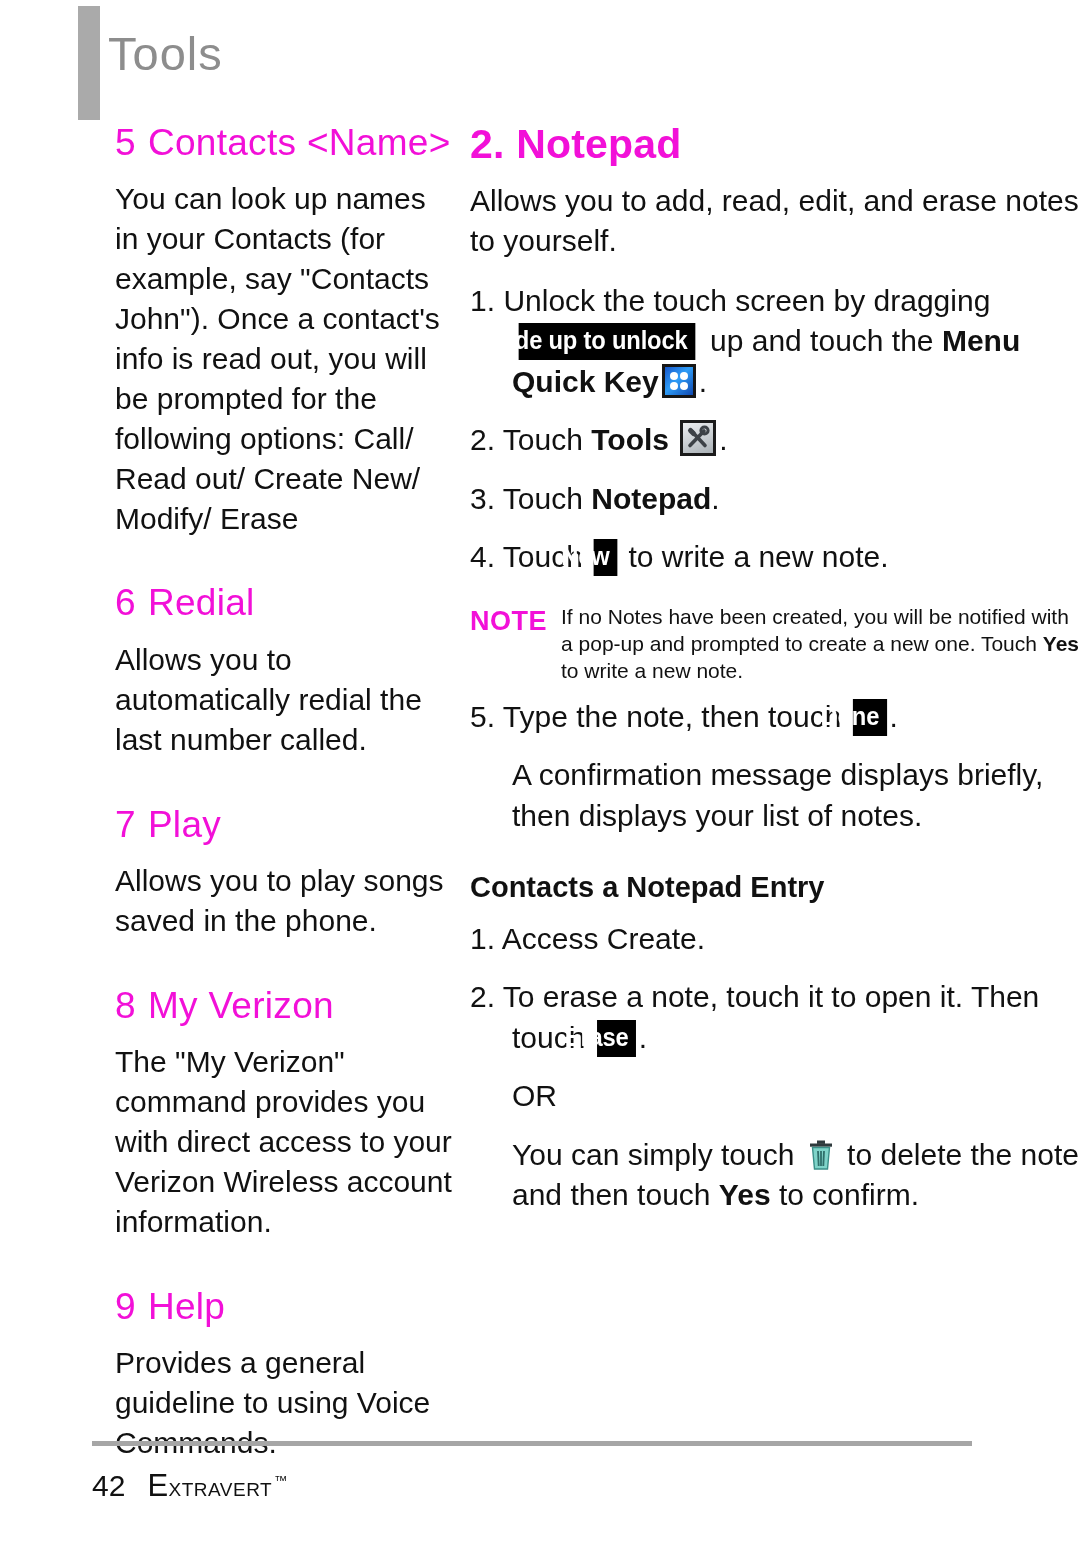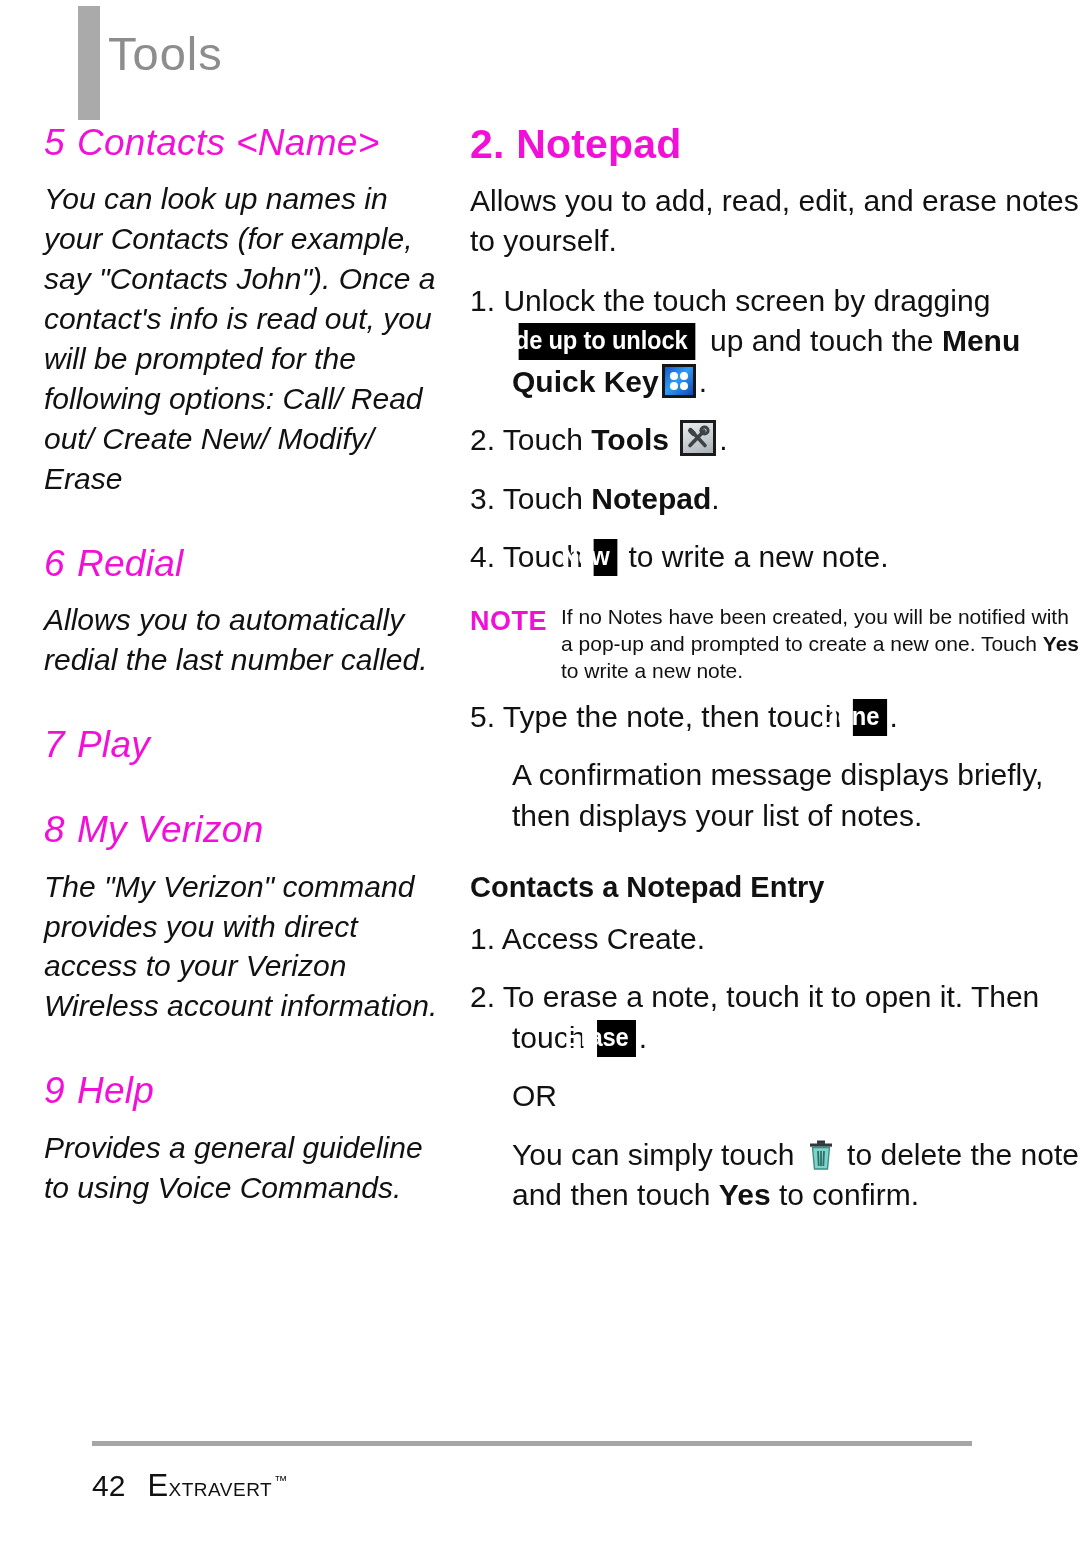--- a/index.html
+++ b/index.html
@@ -49,23 +49,22 @@
     top: 122px;
     width: 1080px;
     display: flex;
     gap: 0px;
   }
   .col {
     box-sizing: border-box;
   }
   .col-left {
     width: 470px;
-    padding-left: 44px;
+    padding-left: 115px;
     padding-right: 18px;
-    font-style: italic;
   }
   .col-right {
     width: 610px;
     padding-left: 0px;
   }
 
   
   h2.sec-head {
     margin: 0 0 16px 0;
     font-size: 37px;
@@ -255,20 +254,21 @@
     <p class="body">You can look up names in your Contacts (for example, say "Contacts John"). Once a contact's info is read out, you will be prompted for the following options: Call/ Read out/ Create New/ Modify/ Erase</p>
 
     <h2 class="sec-head spaced">
       <span class="num">6</span><span>Redial</span>
     </h2>
     <p class="body">Allows you to automatically redial the last number called.</p>
 
     <h2 class="sec-head spaced">
       <span class="num">7</span><span>Play</span>
     </h2>
+    <p class="body">Allows you to play songs saved in the phone.</p>
 
     <h2 class="sec-head spaced">
       <span class="num">8</span><span>My Verizon</span>
     </h2>
     <p class="body">The "My Verizon" command provides you with direct access to your Verizon Wireless account information.</p>
 
     <h2 class="sec-head spaced">
       <span class="num">9</span><span>Help</span>
     </h2>
     <p class="body">Provides a general guideline to using Voice Commands.</p>

